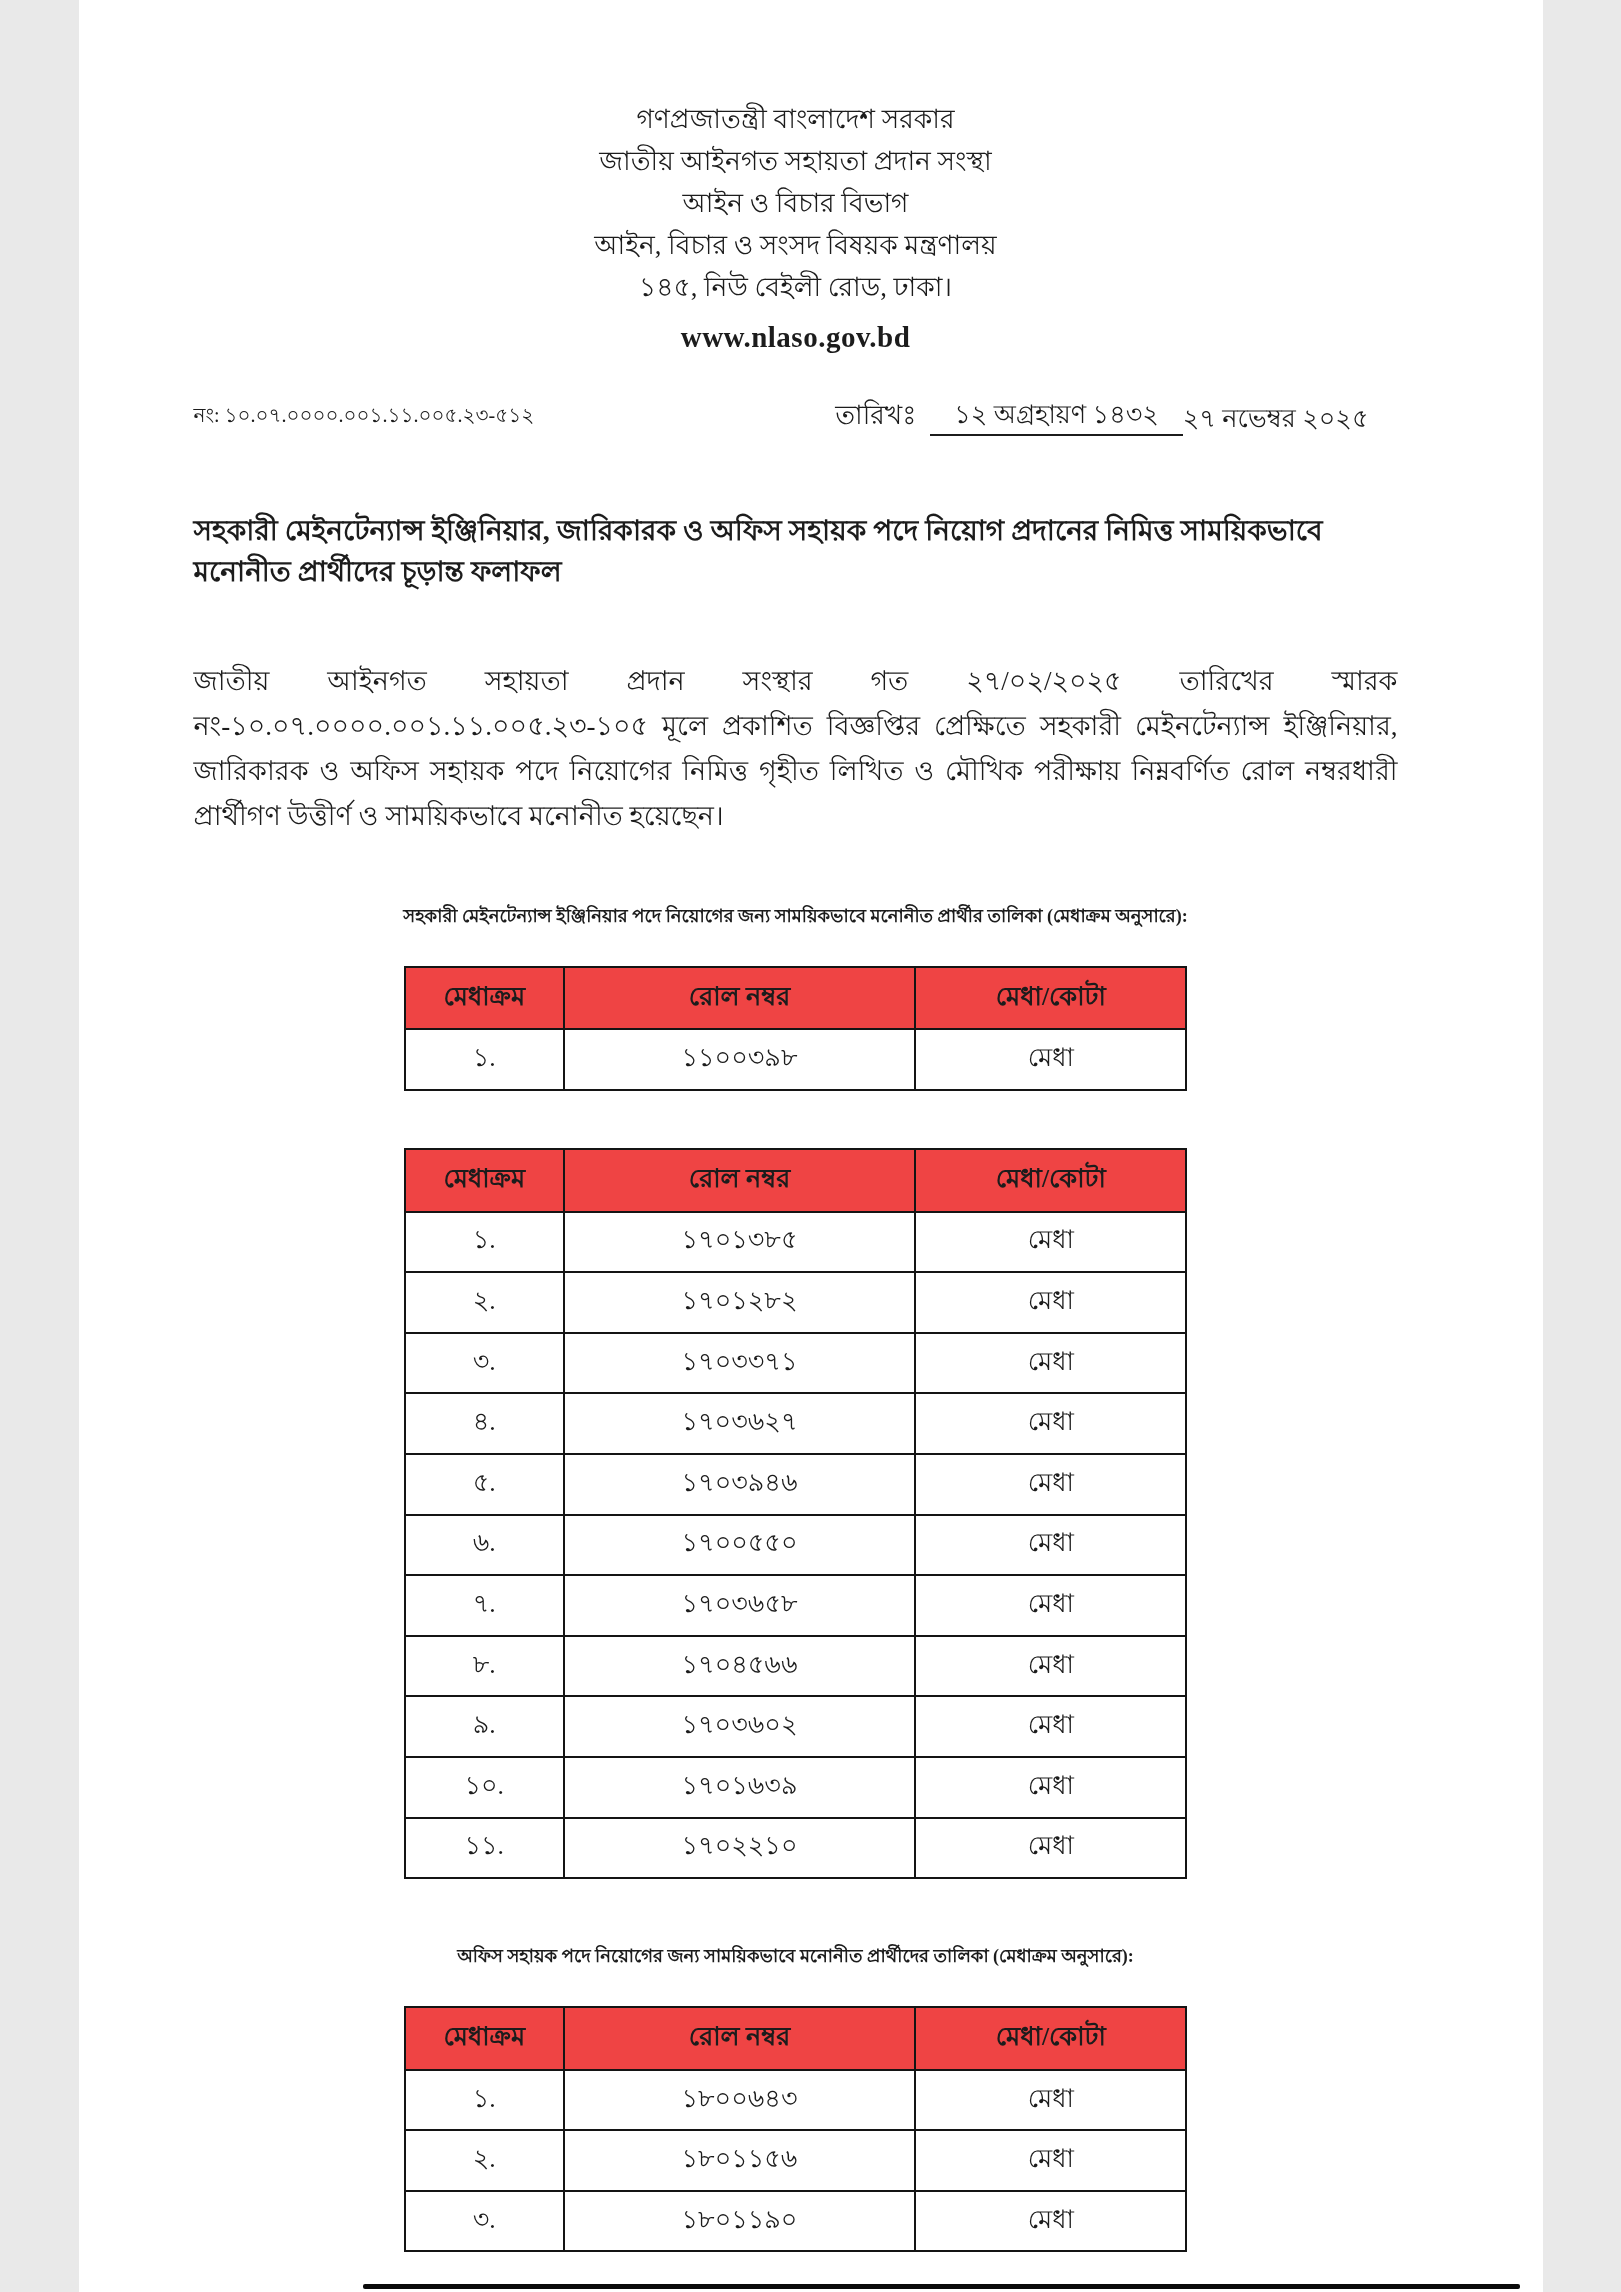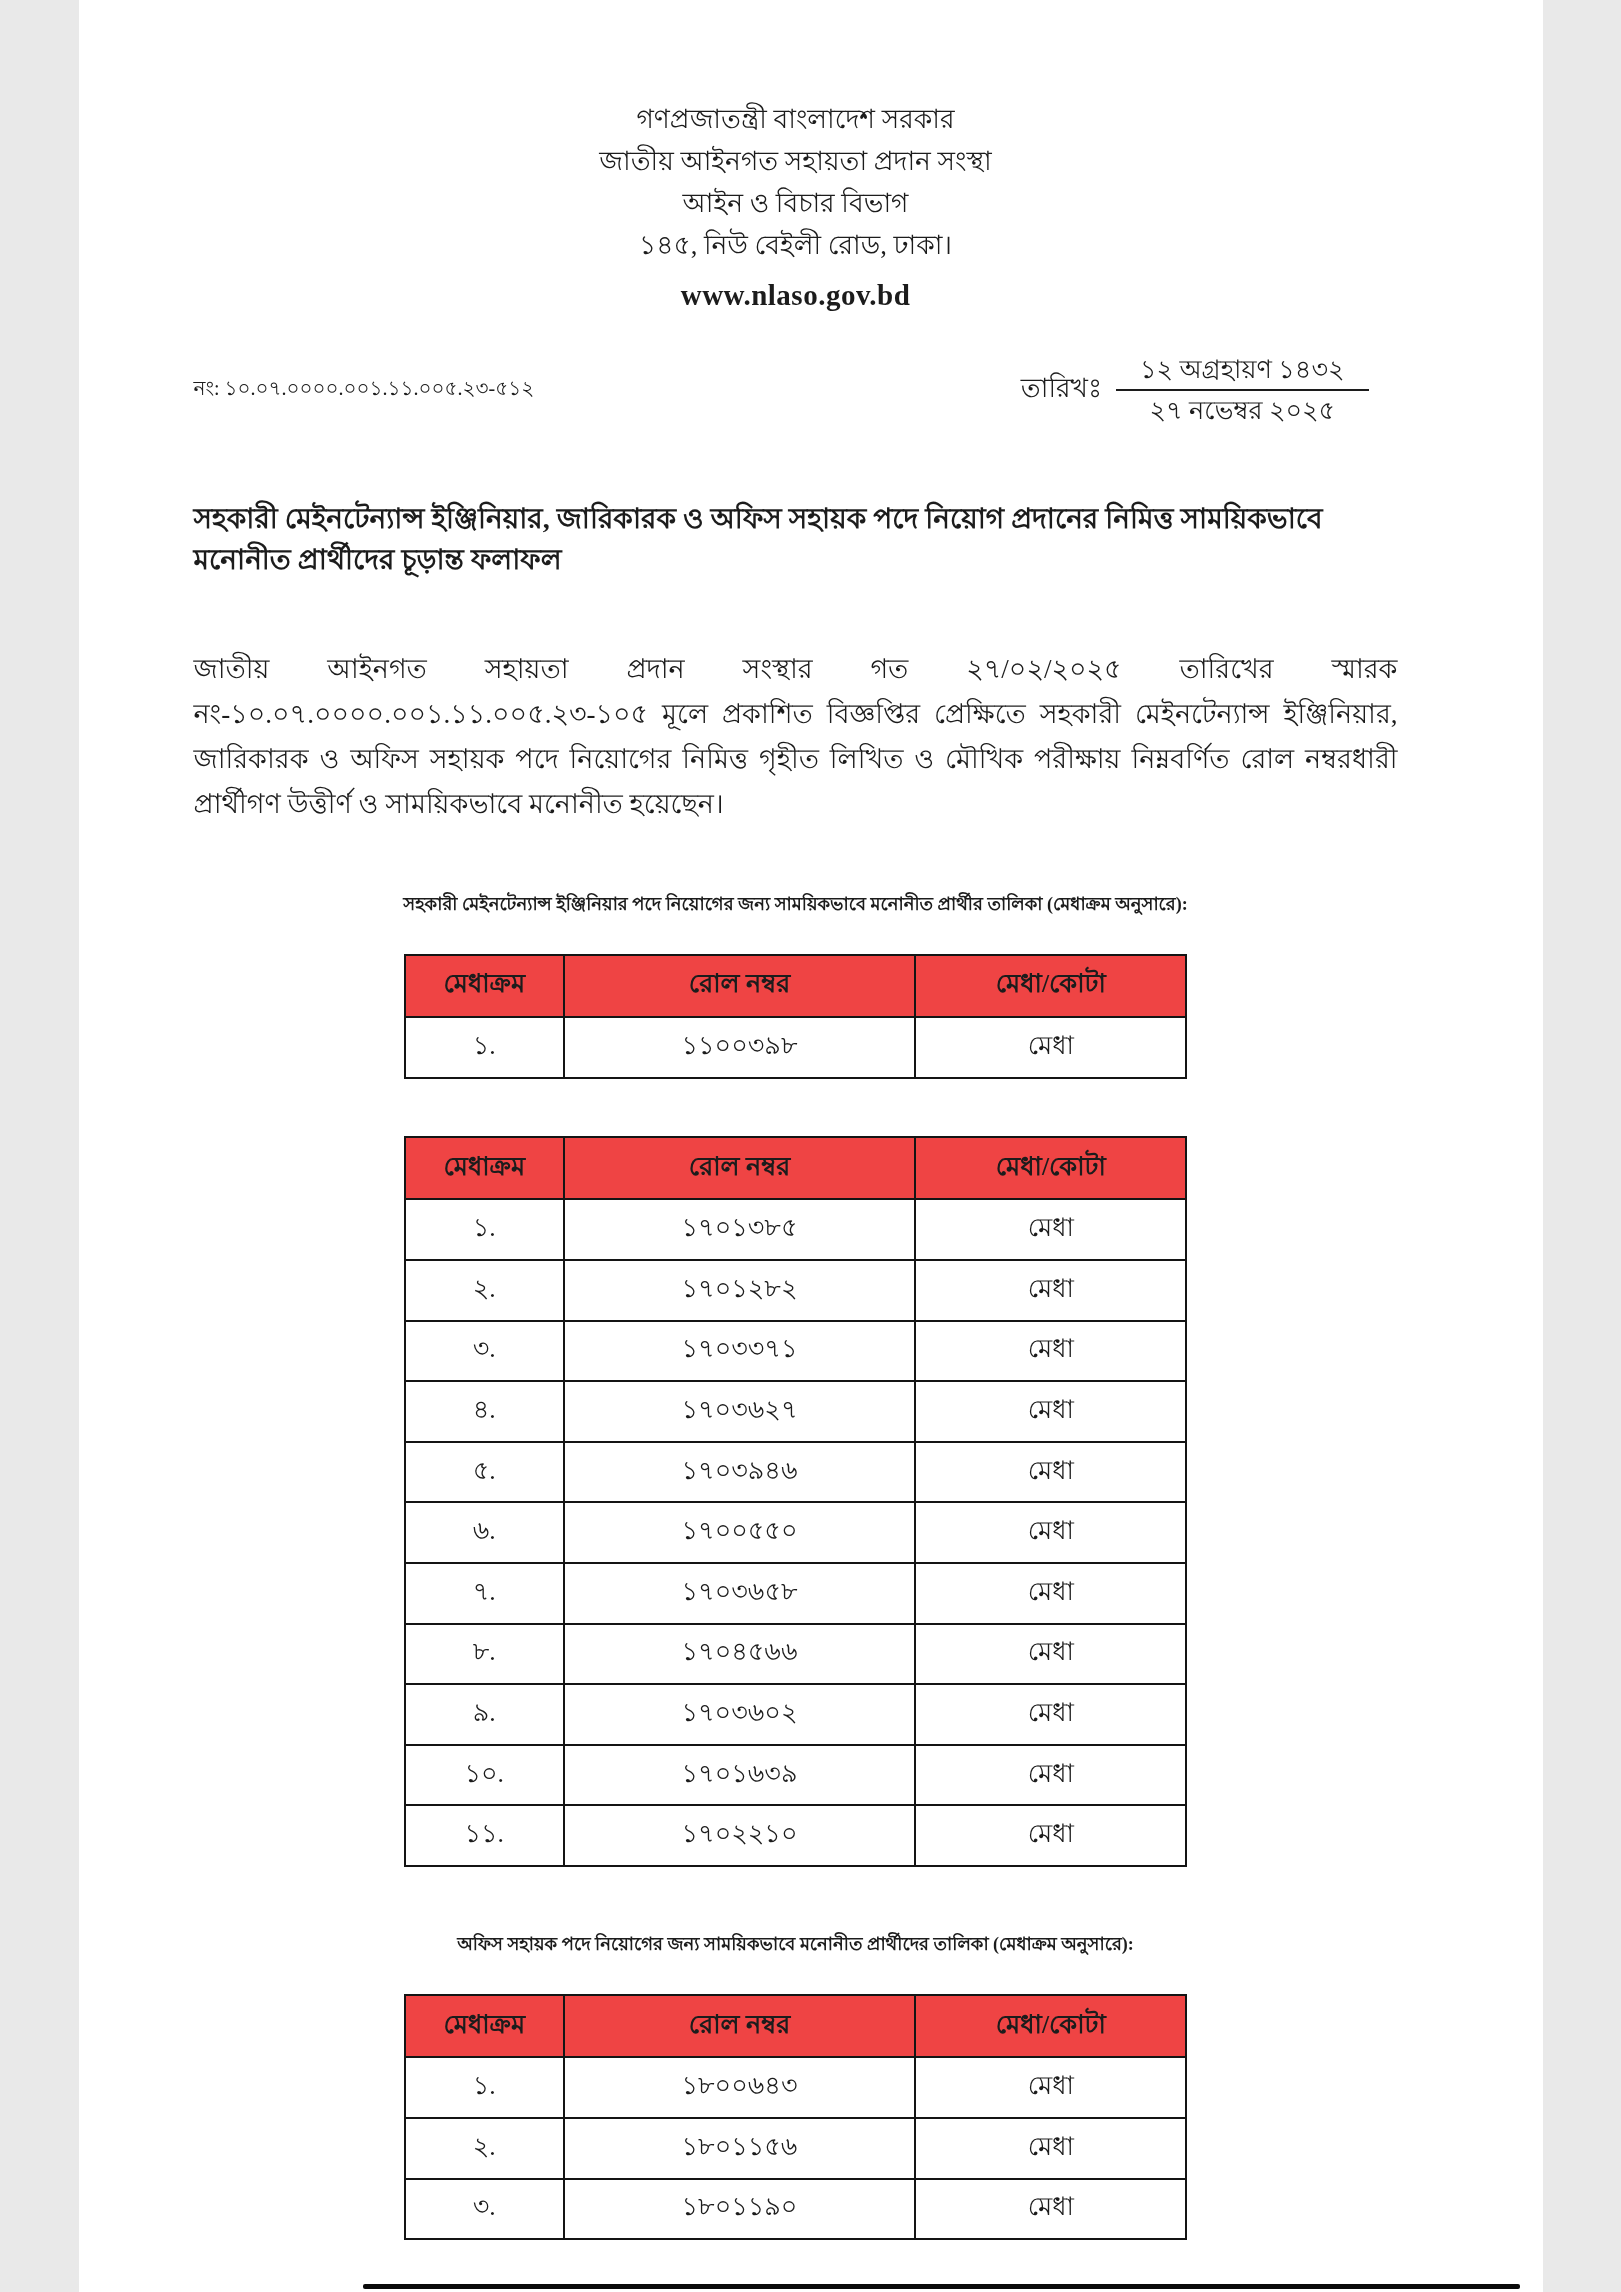--- a/index.html
+++ b/index.html
@@ -45,21 +45,21 @@
   .memo-no { font-size: 20px; }
   .date-block {
     display: flex;
     align-items: center;
     gap: 14px;
     margin-right: 29px;
   }
   .date-label { font-size: 26.5px; }
   .date-stack {
     display: flex;
-    flex-direction: column;
+    flex-direction: row;
     align-items: center;
     font-size: 25.5px;
     line-height: 33px;
   }
   .date-top {
     display: block;
     border-bottom: 2px solid #1c1c1c;
     padding: 0 13.7px 2.9px 13.7px;
     min-width: 225px;
     text-align: center;
@@ -133,20 +133,21 @@
 </style>
 </head>
 <body>
 
 <div class="page">
 
   <div class="letterhead">
     <span class="lh-line">গণপ্রজাতন্ত্রী বাংলাদেশ সরকার</span>
     <span class="lh-line">জাতীয় আইনগত সহায়তা প্রদান সংস্থা</span>
     <span class="lh-line">আইন ও বিচার বিভাগ</span>
+    <span class="lh-line">আইন, বিচার ও সংসদ বিষয়ক মন্ত্রণালয়</span>
     <span class="lh-line">১৪৫, নিউ বেইলী রোড, ঢাকা।</span>
     <span class="website">www.nlaso.gov.bd</span>
   </div>
 
   <div class="ref-row">
     <span class="memo-no">নং: ১০.০৭.০০০০.০০১.১১.০০৫.২৩-৫১২</span>
     <div class="date-block">
       <span class="date-label">তারিখঃ</span>
       <span class="date-stack">
         <span class="date-top">১২ অগ্রহায়ণ ১৪৩২</span>

